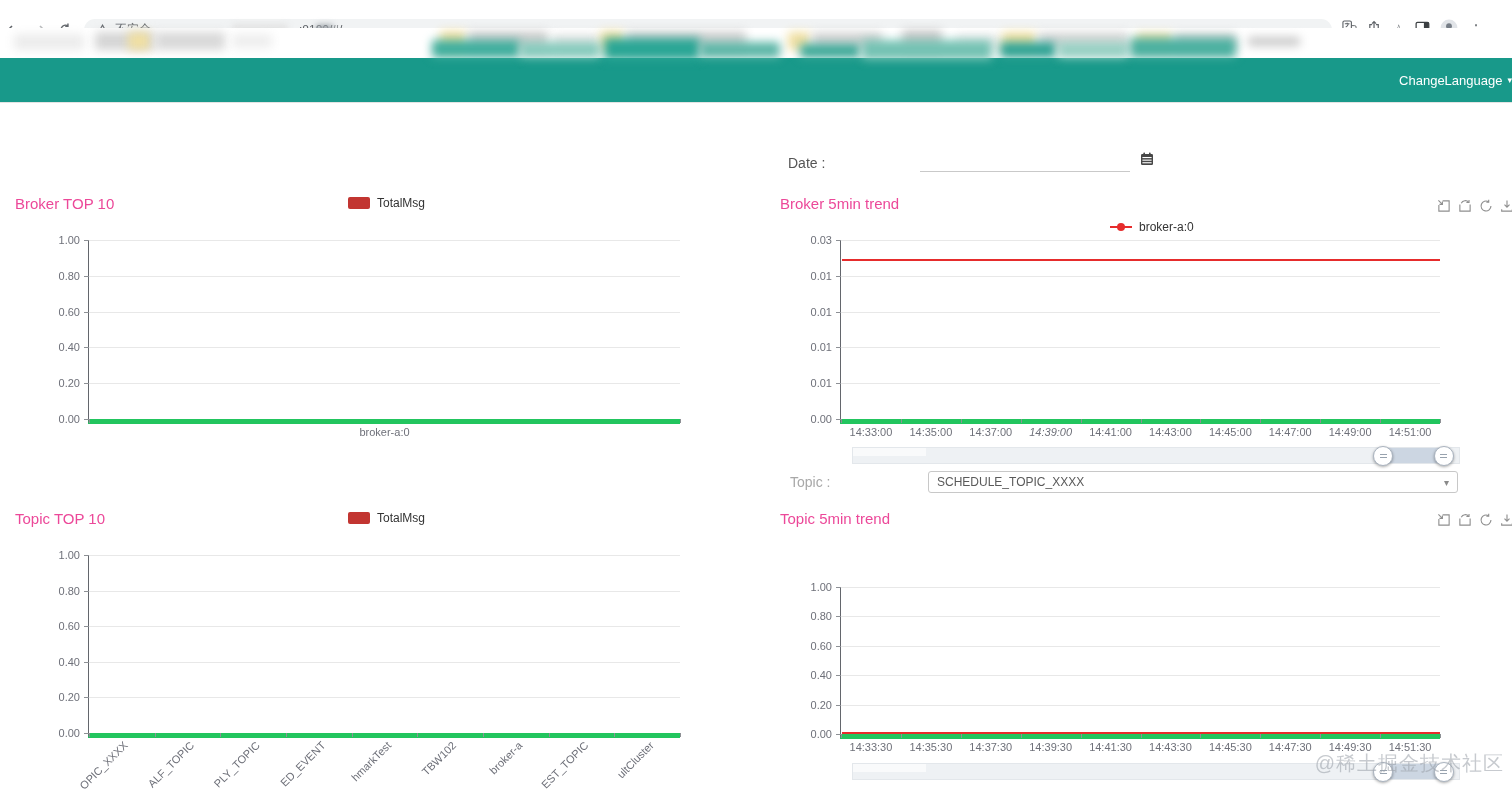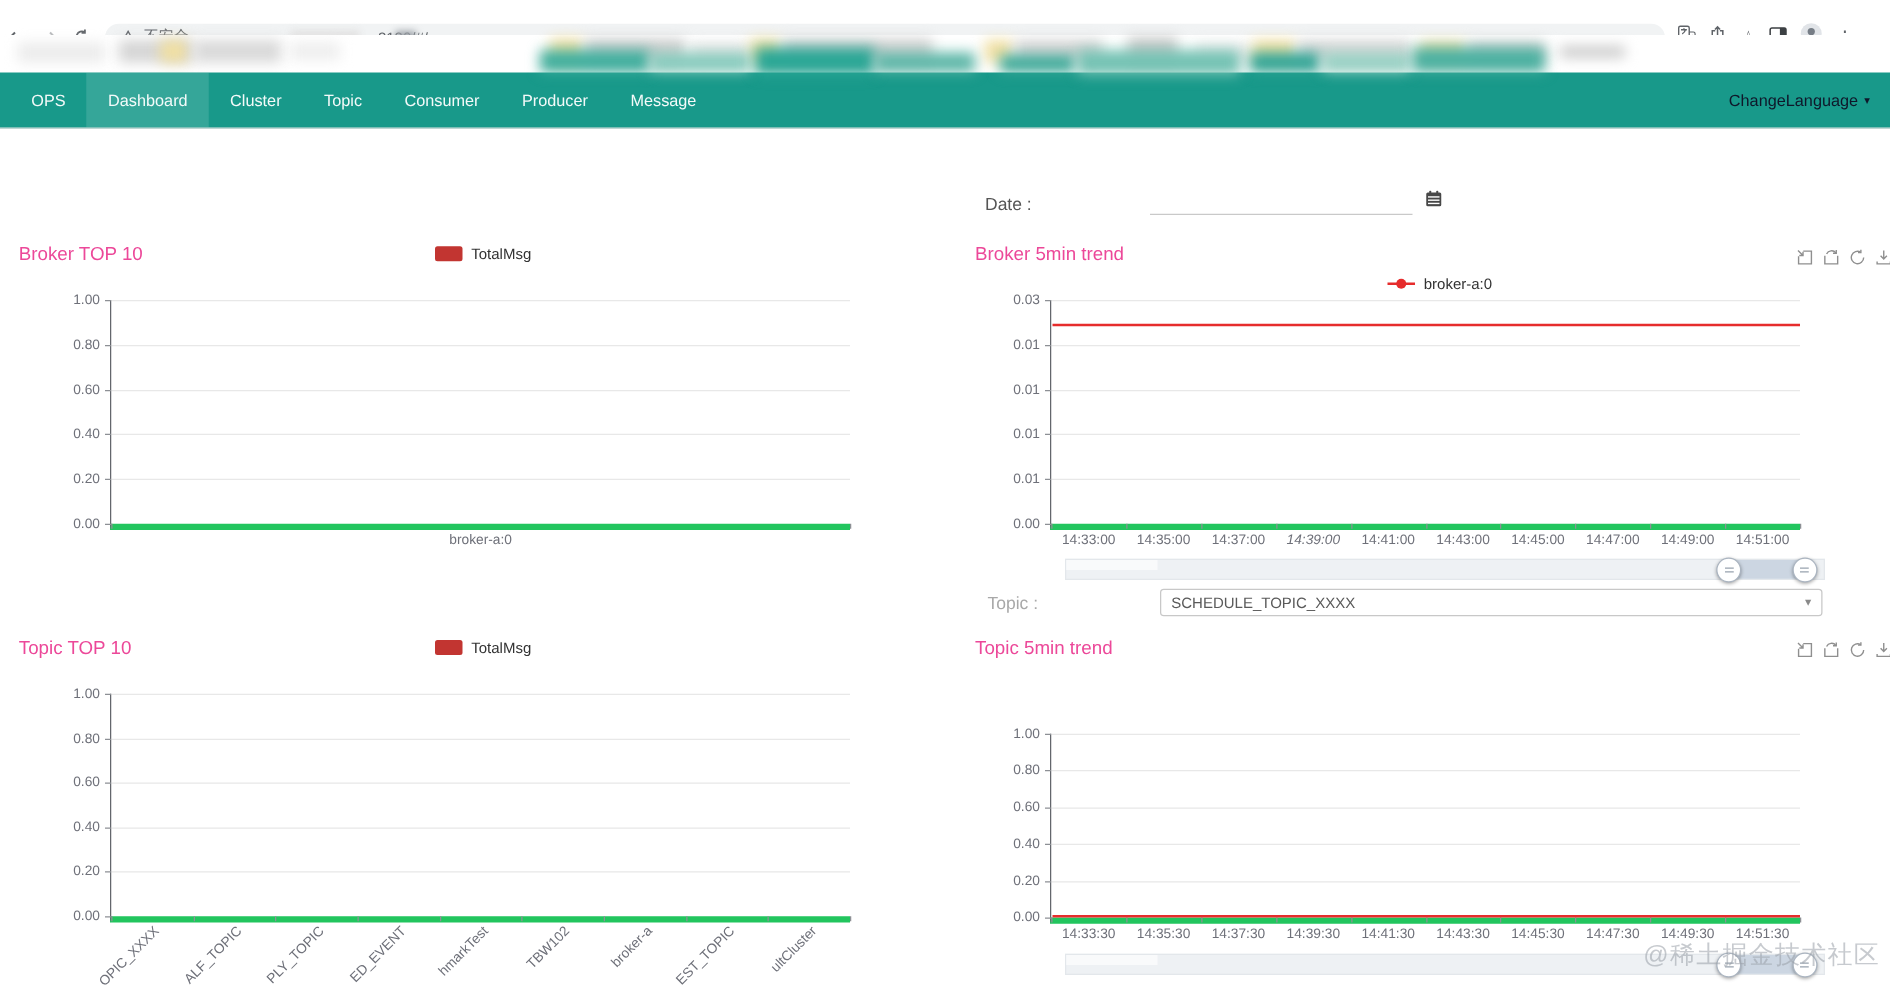--- a/index.html
+++ b/index.html
@@ -23,21 +23,21 @@
   .blob { position:absolute; filter:blur(5px); border-radius:2px; }
 
   
   #navbar { position:absolute; left:0; top:58px; width:100%; height:45px; background:#18998a;
     display:flex; align-items:stretch; border-bottom:1px solid #e3e3e3; overflow:hidden; }
   #brand { color:#fff; font-size:16px; display:flex; align-items:center; padding:0 10px 0 8px; }
   .nav-item { color:rgba(255,255,255,.95); font-size:13px; display:flex; align-items:center;
     padding:0 17px; cursor:pointer; }
   .nav-item.first { margin-left:8px; }
   .nav-item.active { background:rgba(255,255,255,.13); }
-  #lang { margin-left:auto; color:#0f172a; font-size:13px; display:flex; align-items:center; padding-right:16px; gap:5px; }
+  #lang { margin-left:auto; color:#ffffff; font-size:13px; display:flex; align-items:center; padding-right:0; gap:5px; }
   #nav-blur { position:absolute; left:0; top:40px; width:100%; height:36px; pointer-events:none; }
 
   
   .panel-title { position:absolute; font-size:15px; color:#ec4899; font-weight:500; }
   .lbl { position:absolute; font-size:14px; color:#555; }
   .lbl.light { color:#a8a8a8; }
   #date-input { position:absolute; left:920px; top:150px; width:210px; height:22px; border:none;
     border-bottom:1px solid #c9c9c9; background:transparent; outline:none; font-size:13px; color:#555; }
   #cal-icon { position:absolute; left:1140px; top:152px; }
   #topic-select { position:absolute; left:928px; top:471px; width:530px; height:22px; background:#fff;
@@ -161,29 +161,20 @@
     <span class="blob" style="left:902px;top:2px;width:40px;height:22px;background:#c9c9c9"></span>
     <span class="blob" style="left:956px;top:6px;width:44px;height:16px;background:#ececec"></span>
     <span class="blob" style="left:1002px;top:4px;width:34px;height:18px;background:#f0dfa2"></span>
     <span class="blob" style="left:1038px;top:4px;width:90px;height:18px;background:#d8d8d8"></span>
     <span class="blob" style="left:1136px;top:5px;width:36px;height:16px;background:#e8dca4"></span>
     <span class="blob" style="left:1174px;top:5px;width:62px;height:16px;background:#d3d3d3"></span>
     <span class="blob" style="left:1248px;top:9px;width:52px;height:9px;background:#c8c8c8"></span>
   </div>
 
   <div id="navbar">
-    <div id="nav-items" style="display:flex; align-items:stretch;">
-        <div class="nav-item first">OPS</div>
-        <div class="nav-item active">Dashboard</div>
-        <div class="nav-item">Cluster</div>
-        <div class="nav-item">Topic</div>
-        <div class="nav-item">Consumer</div>
-        <div class="nav-item">Producer</div>
-        <div class="nav-item">Message</div>
-      </div>
     <div id="lang">
       <span>ChangeLanguage</span>
       <span style="font-size:9px;">▾</span>
     </div>
   </div>
   <div id="nav-blur">
     <span class="blob" style="left:432px;top:0;width:88px;height:18px;background:#3fae9d"></span>
     <span class="blob" style="left:520px;top:2px;width:80px;height:16px;background:#85cabc"></span>
     <span class="blob" style="left:604px;top:-2px;width:96px;height:22px;background:#2aa695"></span>
     <span class="blob" style="left:700px;top:2px;width:80px;height:16px;background:#5cb6a7"></span>

